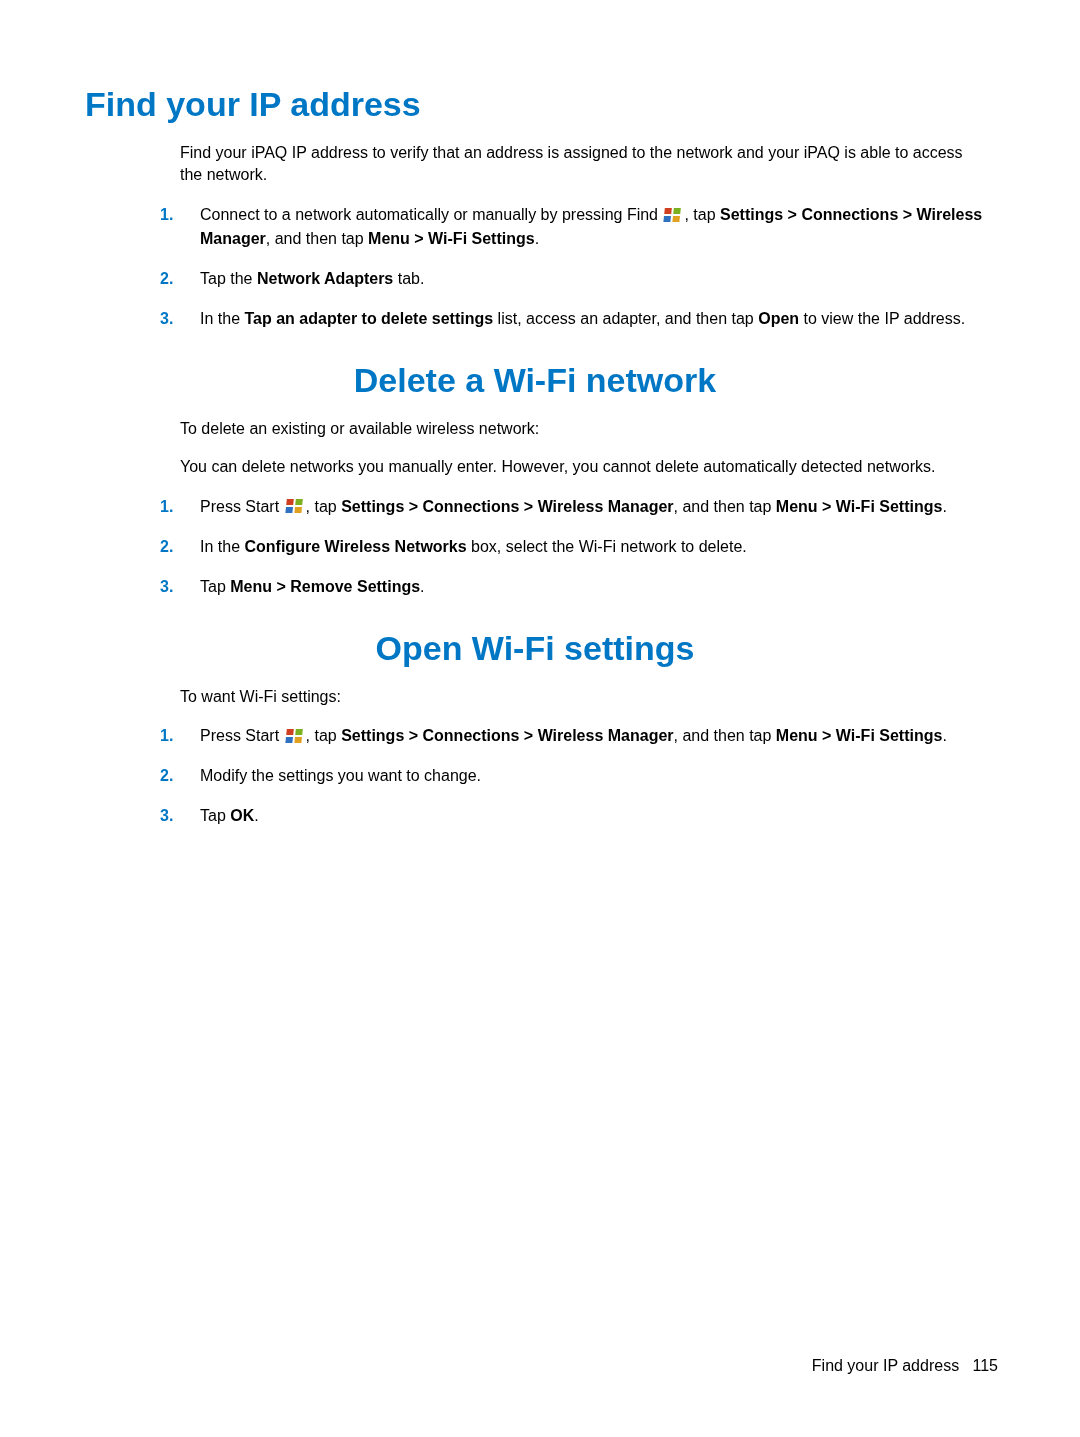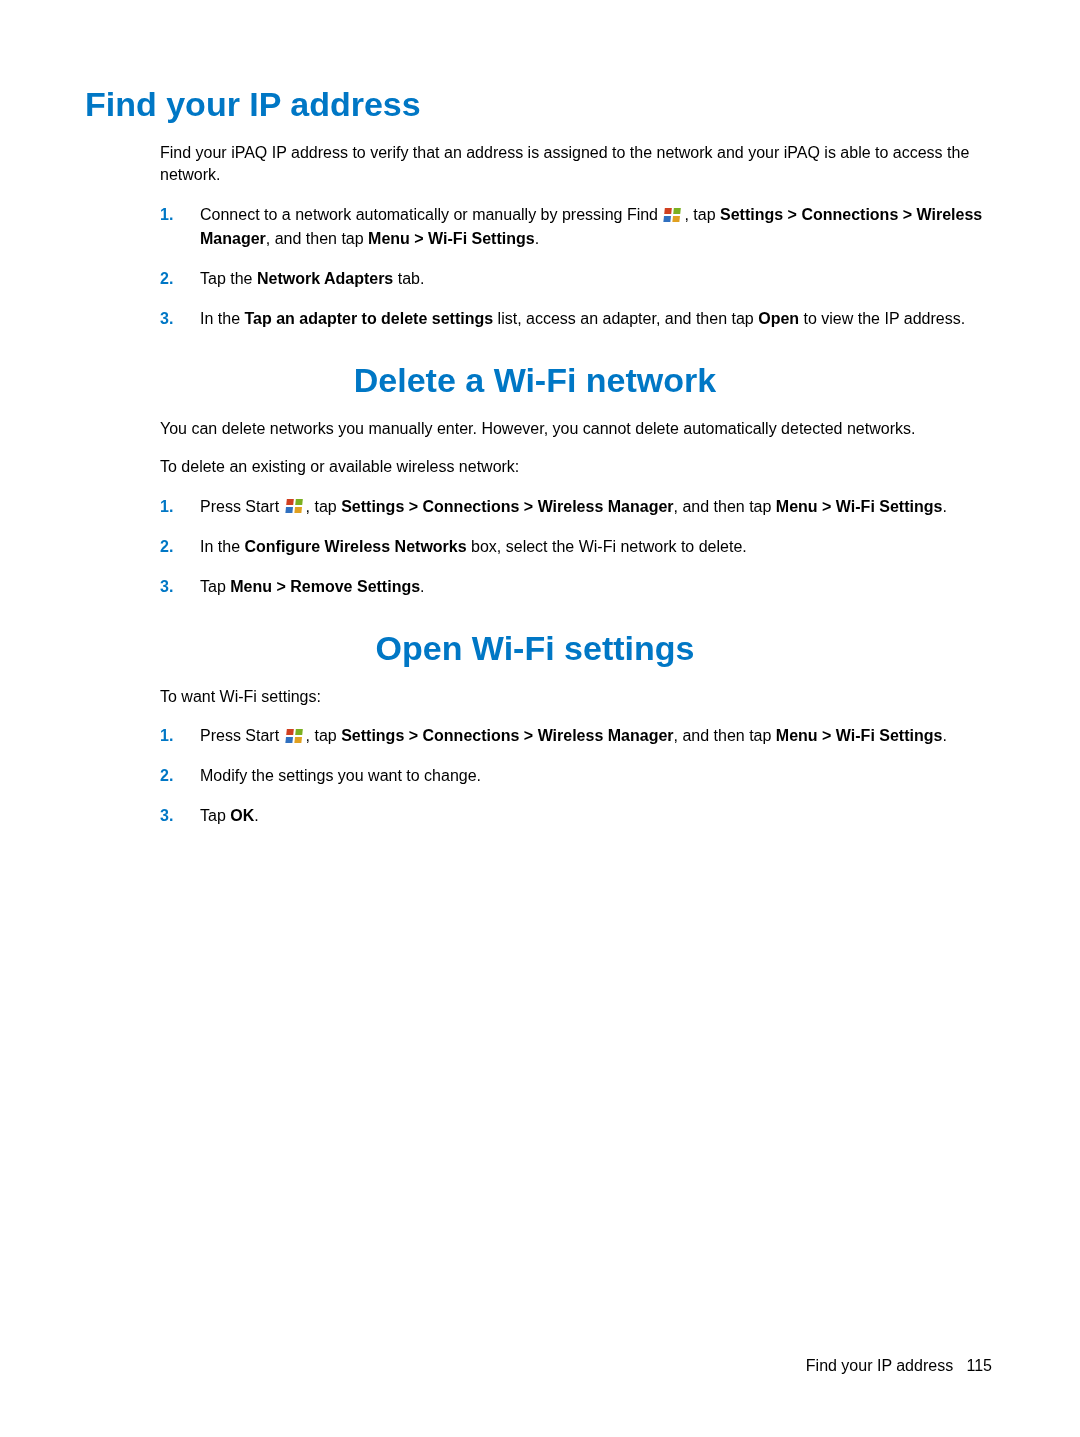--- a/index.html
+++ b/index.html
@@ -25,21 +25,21 @@
         margin-bottom: 18px;
         margin-top: 0;
     }
     .heading-spaced {
         margin-top: 30px;
         text-align: center;
     }
     .body-text {
         font-size: 16px;
         line-height: 1.4;
-        margin-left: 75px;
+        margin-left: 95px;
         margin-bottom: 16px;
         color: #000;
     }
     .list-item {
         display: flex;
         margin-left: 75px;
         margin-bottom: 16px;
         font-size: 16px;
         line-height: 1.5;
     }
@@ -71,21 +71,21 @@
         background:
             linear-gradient(#d04020, #d04020) 0 0 / 7px 6px no-repeat,
             linear-gradient(#7bb020, #7bb020) 9px 0 / 7px 6px no-repeat,
             linear-gradient(#3070c0, #3070c0) 0 8px / 7px 6px no-repeat,
             linear-gradient(#e0a020, #e0a020) 9px 8px / 7px 6px no-repeat;
         transform: skewX(-6deg);
     }
     .footer {
         position: absolute;
         bottom: 62px;
-        right: 88px;
+        right: 82px;
         font-size: 16px;
     }
 </style>
 </head>
 <body>
 
 <div class="page">
 
   <h2 class="heading">Find your IP address</h2>
   <p class="body-text">Find your iPAQ IP address to verify that an address is assigned to the network and your iPAQ is able to access the network.</p>
@@ -105,22 +105,22 @@
   </div>
 
   <div class="list-item">
     <span class="list-num">3.</span>
     <span class="list-content">
       <span>In the </span><span class="bold">Tap an adapter to delete settings</span><span> list, access an adapter, and then tap </span><span class="bold">Open</span><span> to view the IP address.</span>
     </span>
   </div>
 
   <h2 class="heading heading-spaced">Delete a Wi-Fi network</h2>
+  <p class="body-text">To delete an existing or available wireless network:</p>
   <p class="body-text">You can delete networks you manually enter. However, you cannot delete automatically detected networks.</p>
-  <p class="body-text">To delete an existing or available wireless network:</p>
 
   <div class="list-item">
     <span class="list-num">1.</span>
     <span class="list-content">
       <span>Press Start </span><span class="start-icon"></span><span>, tap </span><span class="bold">Settings &gt; Connections &gt; Wireless Manager</span><span>, and then tap </span><span class="bold">Menu &gt; Wi-Fi Settings</span><span>.</span>
     </span>
   </div>
 
   <div class="list-item">
     <span class="list-num">2.</span>

